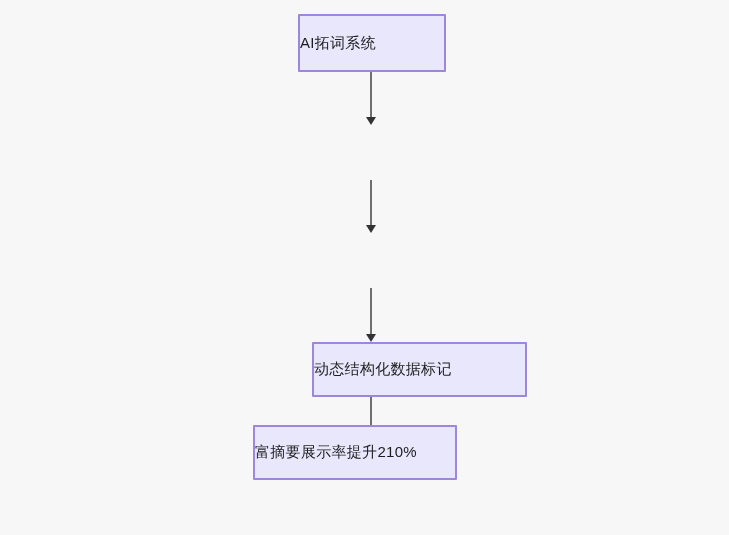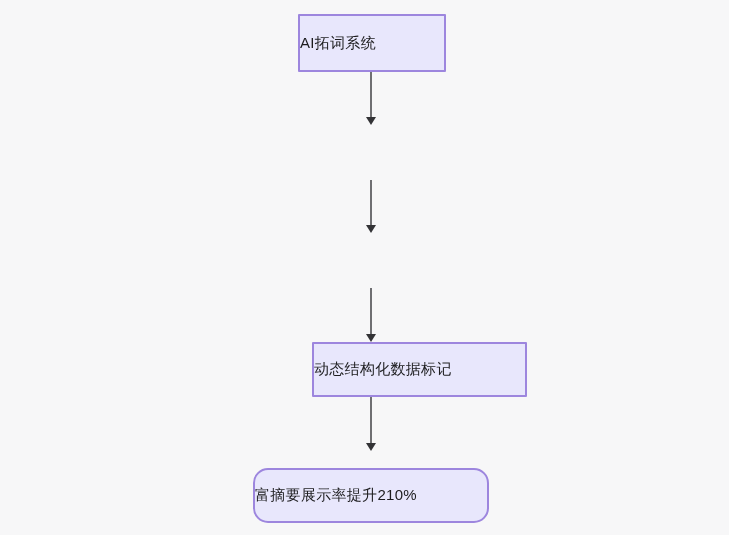--- a/index.html
+++ b/index.html
@@ -81,17 +81,17 @@
 
   <div class="node" style="left:264px; top:342px; width:215px; height:55px;margin-left:48px;">
     <span>动态结构化数据标记</span>
   </div>
 
   <div class="connector" style="left:366px; top:397px; height:54px;">
     <div class="line"></div>
     <div class="head"></div>
   </div>
 
-  <div class="node" style="left:253px; top:468px; width:236px; height:55px;border-radius:15px;">
+  <div class="node" style="left:253px; top:425px; width:204px; height:55px;">
     <span>富摘要展示率提升210%</span>
   </div>
 
 </div>
 
 </body></html>

